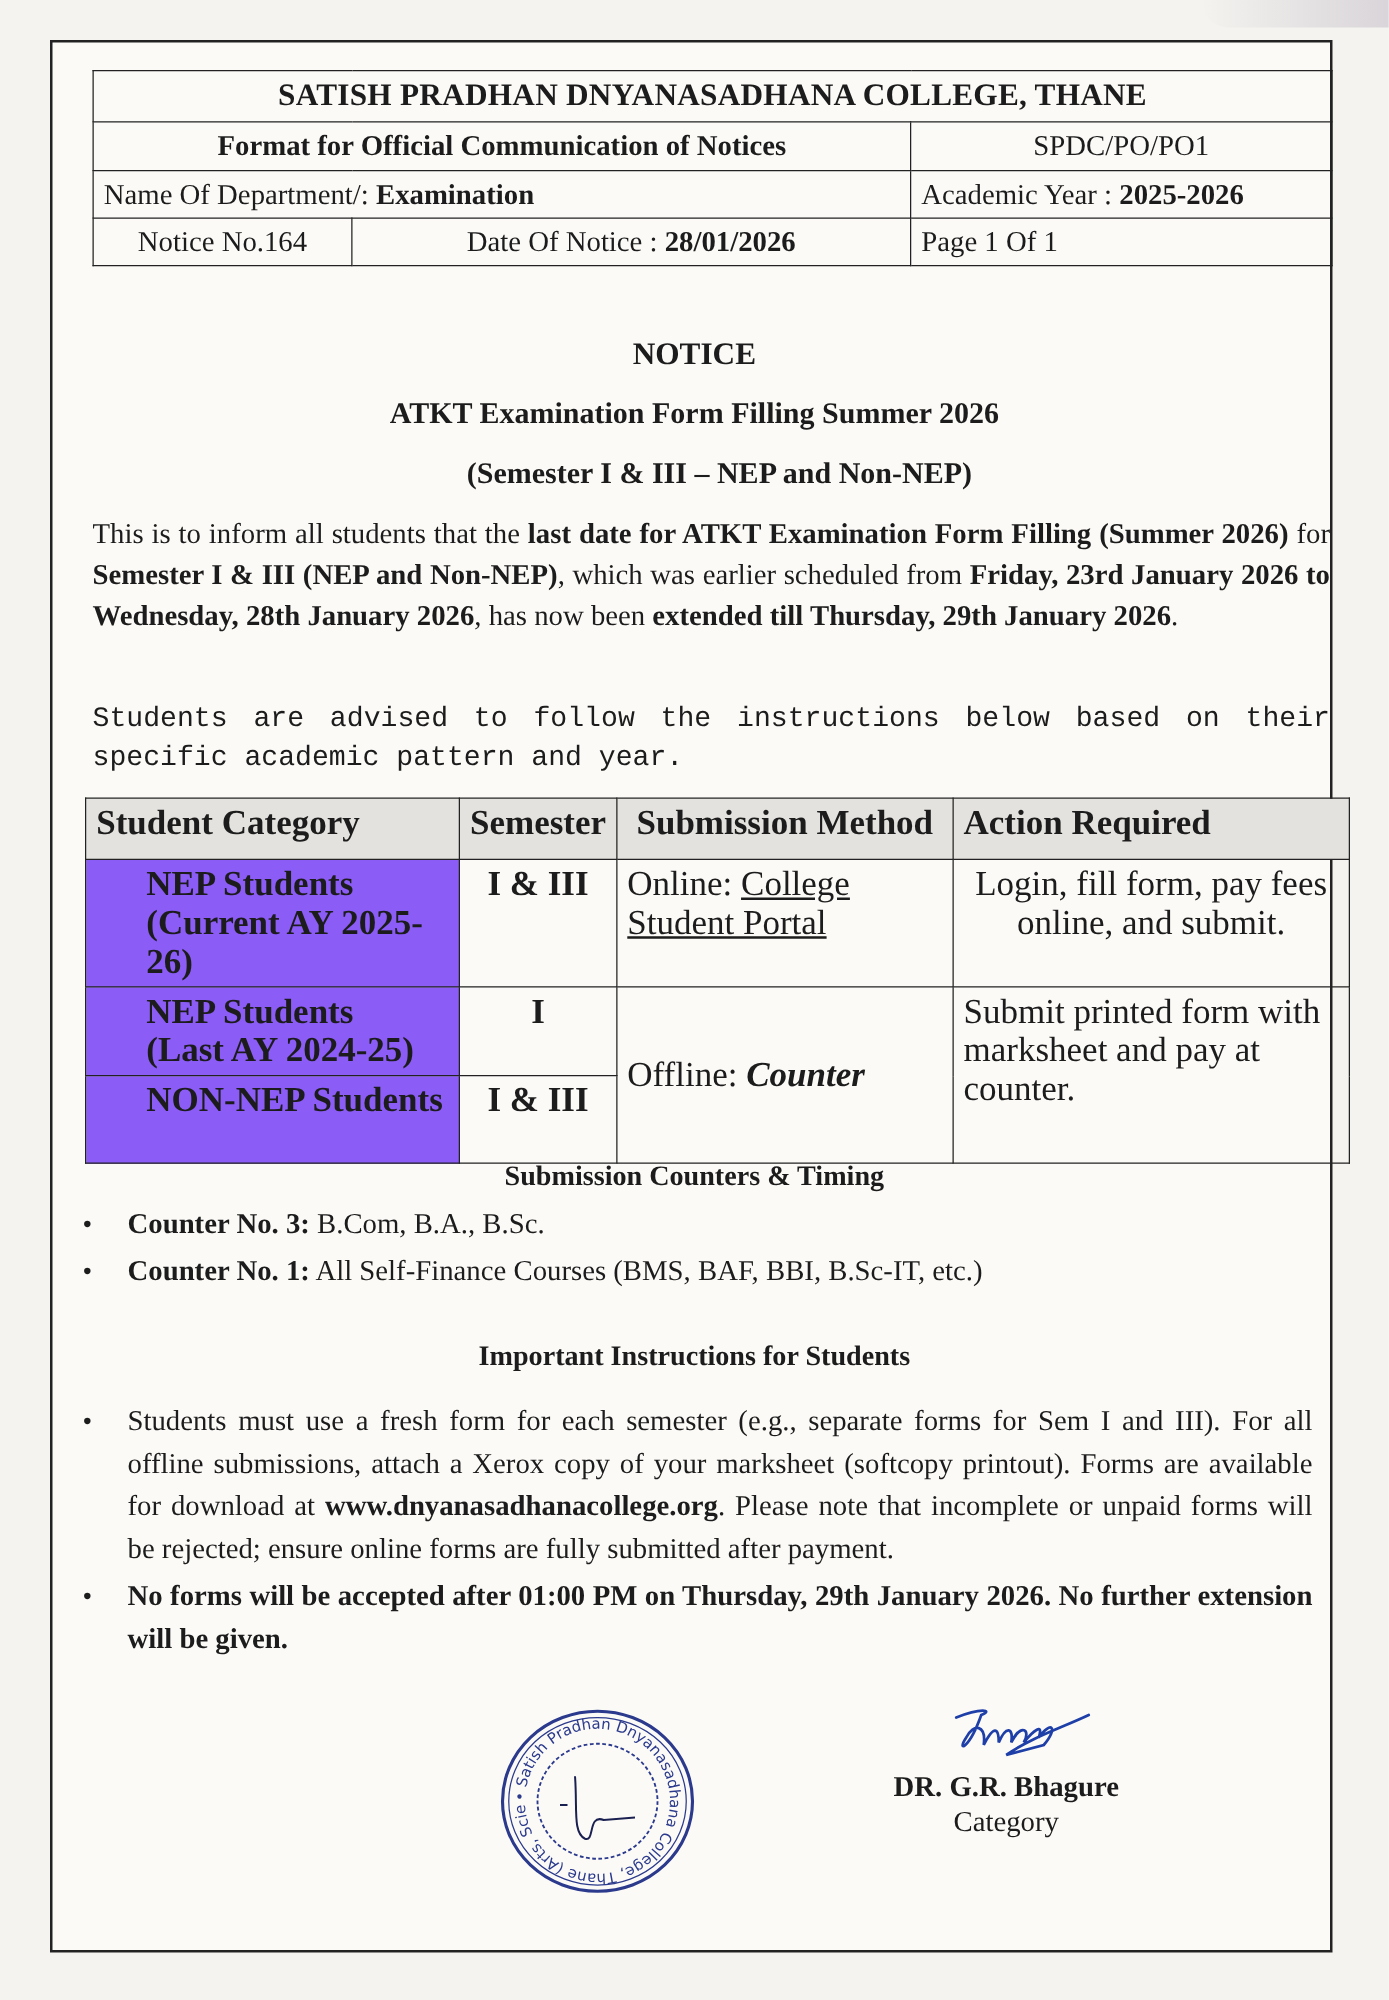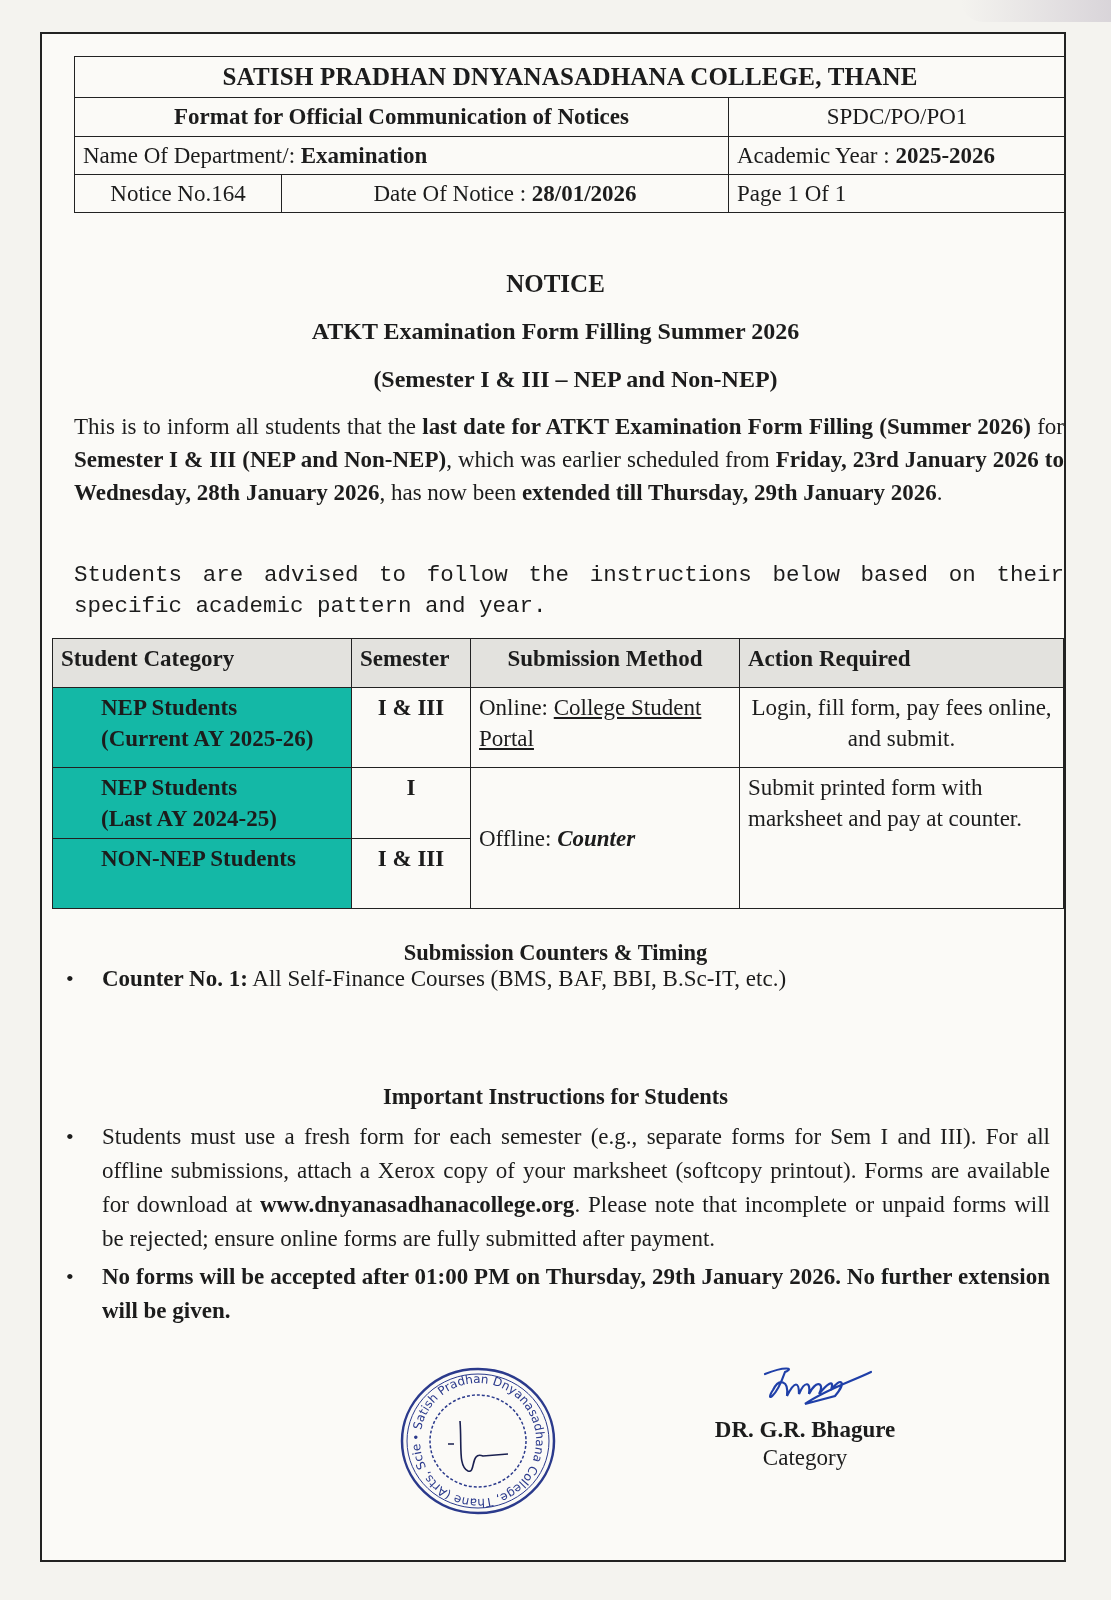--- a/index.html
+++ b/index.html
@@ -26,31 +26,31 @@
   .h1 { top: 270px; font-size: 25px; }
   .h2 { top: 318px; font-size: 24px; }
   .h3 { top: 366px; font-size: 24px; padding-left: 20px; }
   .para {
     position: absolute; left: 74px; width: 990px; font-size: 23px; line-height: 33px;
     text-align: justify;
   }
   .p1 { top: 410px; }
   .p2 { top: 560px; font-size: 22.5px; line-height: 31px; }
   .cat-table {
-    position: absolute; left: 52px; top: 638px; width: 1012px; border-collapse: collapse;
-    font-size: 23px;
+    position: absolute; left: 68px; top: 638px; width: 1012px; border-collapse: collapse;
+    font-size: 28px;
   }
   .cat-table th, .cat-table td { border: 1.5px solid #222; vertical-align: top; padding: 4px 8px; line-height: 31px; }
   .cat-table th { background: #e3e2de; text-align: left; font-weight: bold; height: 40px; }
   .cat-table .sem { text-align: center; font-weight: bold; }
-  .cat-table .catcell { font-weight: bold; background: #14b8a6; padding-left: 48px; }
+  .cat-table .catcell { font-weight: bold; background: #8b5cf6; padding-left: 48px; }
   .cat-table .center { text-align: center; }
   .link { text-decoration: underline; }
   .it { font-style: italic; font-weight: bold; }
-  .sub-heading { position: absolute; left: 0; width: 1111px; text-align: center; font-weight: bold; font-size: 22.5px; margin-top: 12px; }
+  .sub-heading { position: absolute; left: 0; width: 1111px; text-align: center; font-weight: bold; font-size: 22.5px; }
   .sh1 { top: 928px; }
   .sh2 { top: 1072px; }
   ul.bullets { position: absolute; left: 60px; width: 990px; margin: 0; padding: 0; list-style: none; font-size: 23px; }
   ul.bullets li { position: relative; padding-left: 42px; }
   ul.bullets li::before { content: "\2022"; position: absolute; left: 6px; top: 0; font-size: 22px; }
   .b1 { top: 960px; line-height: 38px; }
   .b2 { top: 1120px; line-height: 34px; text-align: justify; }
   .b2 li { margin-bottom: 4px; }
   .seal {
     position: absolute; left: 398px; top: 1366px; width: 160px; height: 150px;
@@ -128,20 +128,21 @@
     <td class="catcell">
           <div>NON-NEP Students</div>
         </td>
     <td class="sem">I &amp; III</td>
   </tr>
 </tbody>
   </table>
 
 <div class="sub-heading sh1">Submission Counters &amp; Timing</div>
 <ul class="bullets b1">
+  <li><b>Counter No. 3:</b><span> B.Com, B.A., B.Sc.</span></li>
   <li><b>Counter No. 1:</b><span> All Self-Finance Courses (BMS, BAF, BBI, B.Sc-IT, etc.)</span></li>
 </ul>
 
 <div class="sub-heading sh2">Important Instructions for Students</div>
 <ul class="bullets b2">
   <li><span>Students must use a fresh form for each semester (e.g., separate forms for Sem I and III). For all offline submissions, attach a Xerox copy of your marksheet (softcopy printout). Forms are available for download at </span><b>www.dnyanasadhanacollege.org</b><span>. Please note that incomplete or unpaid forms will be rejected; ensure online forms are fully submitted after payment.</span></li>
   <li><b>No forms will be accepted after 01:00 PM on Thursday, 29th January 2026. No further extension will be given.</b></li>
 </ul>
 
 <svg class="seal" viewBox="0 0 160 150">

